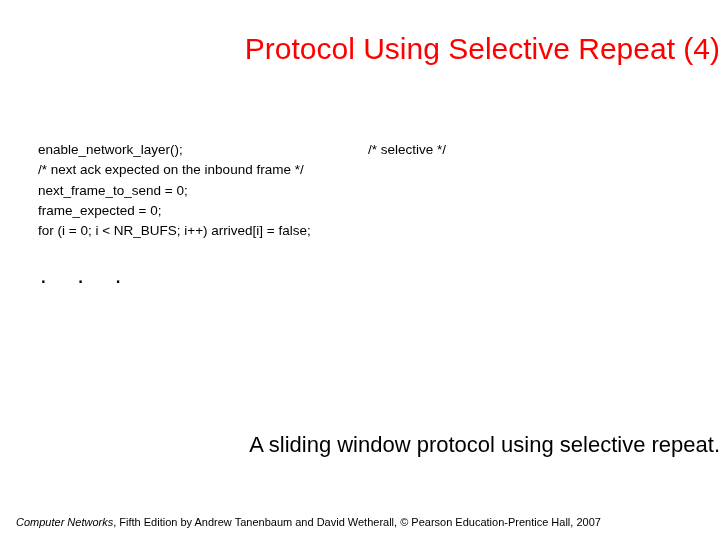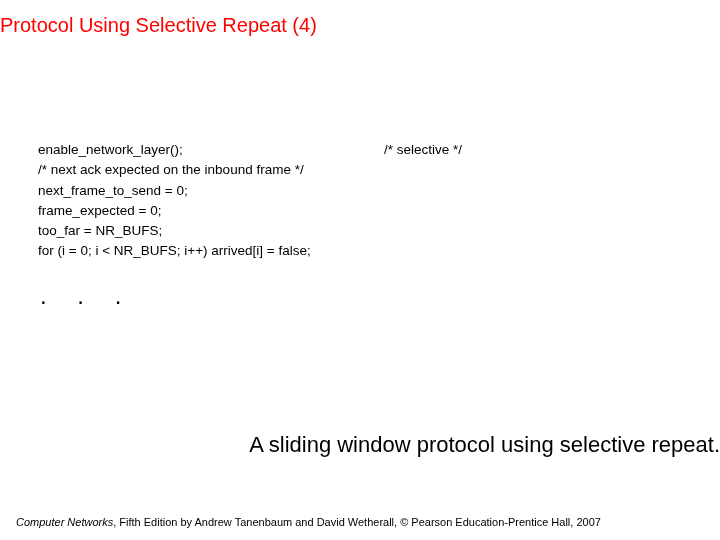--- a/index.html
+++ b/index.html
@@ -6,38 +6,37 @@
   body {
     width: 720px;
     height: 540px;
     background: #ffffff;
     font-family: Arial, Helvetica, sans-serif;
     position: relative;
     overflow: hidden;
   }
   .title {
     color: #ff0000;
-    font-size: 20px;
-    text-align: left;
-    padding-top: 14px;
+    font-size: 30px;
+    text-align: right;
+    padding-top: 32px;
     font-weight: normal;
   }
   .code-block {
     position: absolute;
     top: 140px;
     left: 38px;
     width: 650px;
     font-family: Arial, Helvetica, sans-serif;
     font-size: 13.5px;
     line-height: 1.5;
     color: #000;
   }
   .code-row {
     display: flex;
-    gap: 16px;
   }
   .stmt { width: 330px; white-space: pre; }
   .cmt { white-space: pre; }
   .ellipsis {
     padding-top: 22px;
     font-size: 24px;
     letter-spacing: 12px;
     line-height: 1;
     padding-left: 2px;
   }
@@ -72,24 +71,20 @@
     <span class="cmt">/* next ack expected on the inbound frame */</span>
   </div>
   <div class="code-row">
     <span class="stmt">next_frame_to_send = 0;</span>
   </div>
   <div class="code-row">
     <span class="stmt">frame_expected = 0;</span>
     <span class="cmt"></span>
   </div>
   <div class="code-row">
-    <span class="stmt">too_far = NR_BUFS;</span>
-    <span class="cmt"></span>
-  </div>
-  <div class="code-row">
     <span class="stmt">for (i = 0; i &lt; NR_BUFS; i++) arrived[i] = false;</span>
     <span class="cmt"></span>
   </div>
   <div class="ellipsis">. . .</div>
 </div>
 
 <div class="caption">A sliding window protocol using selective repeat.</div>
 
 <div class="footer">
   <span class="book">Computer Networks</span><span>, Fifth Edition by Andrew Tanenbaum and David Wetherall, © Pearson Education-Prentice Hall, 2007</span>

